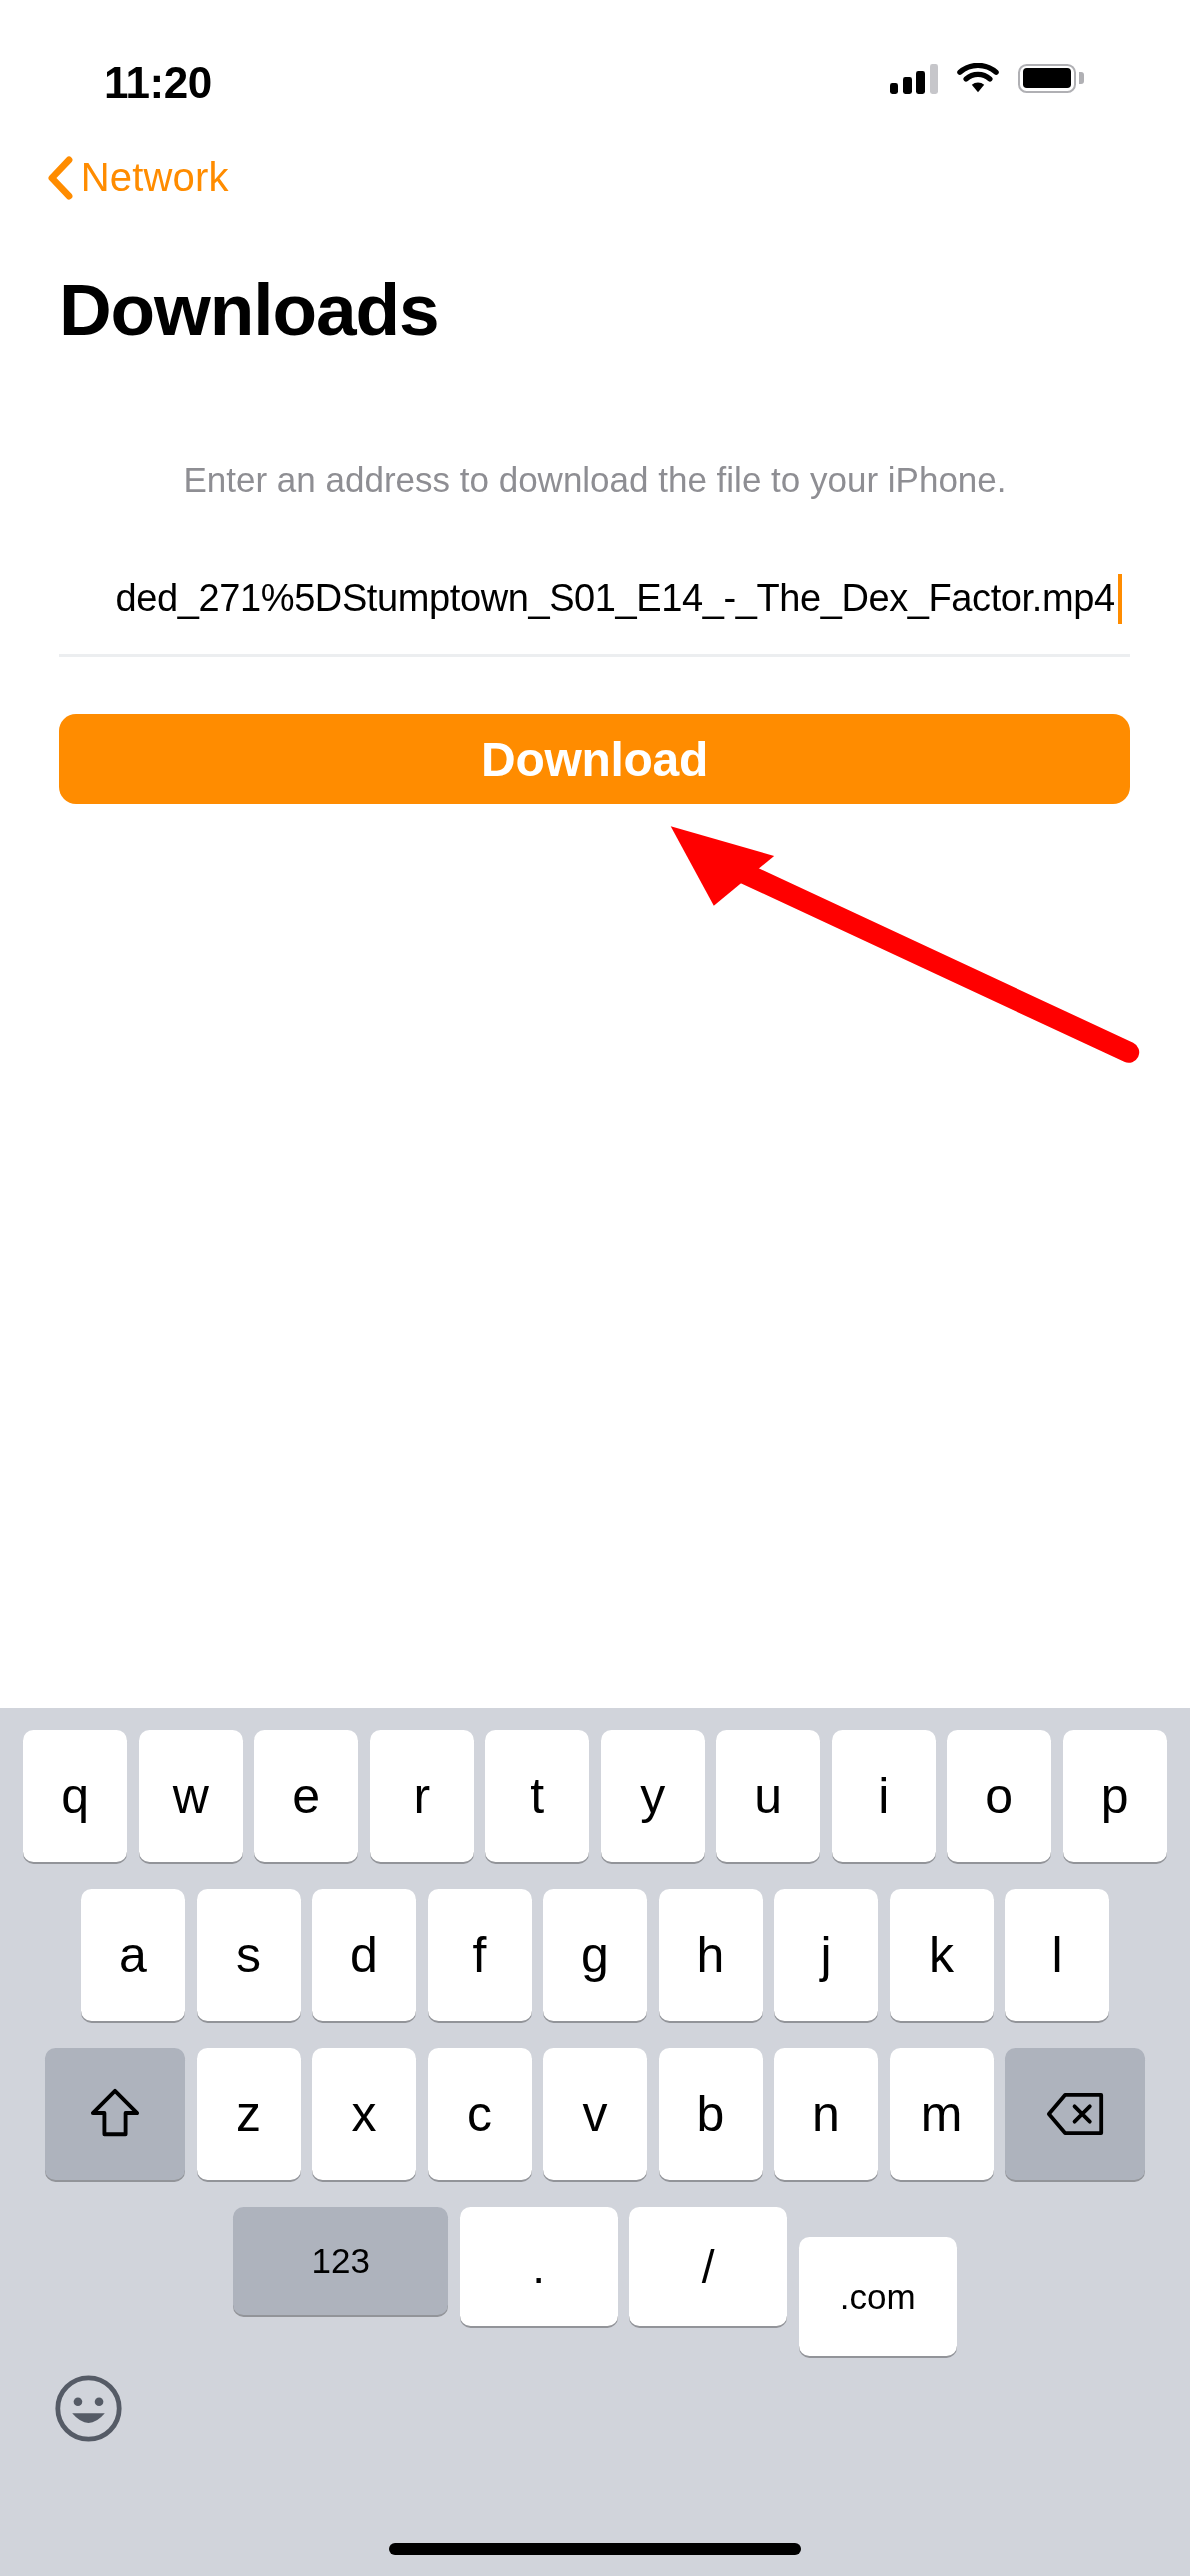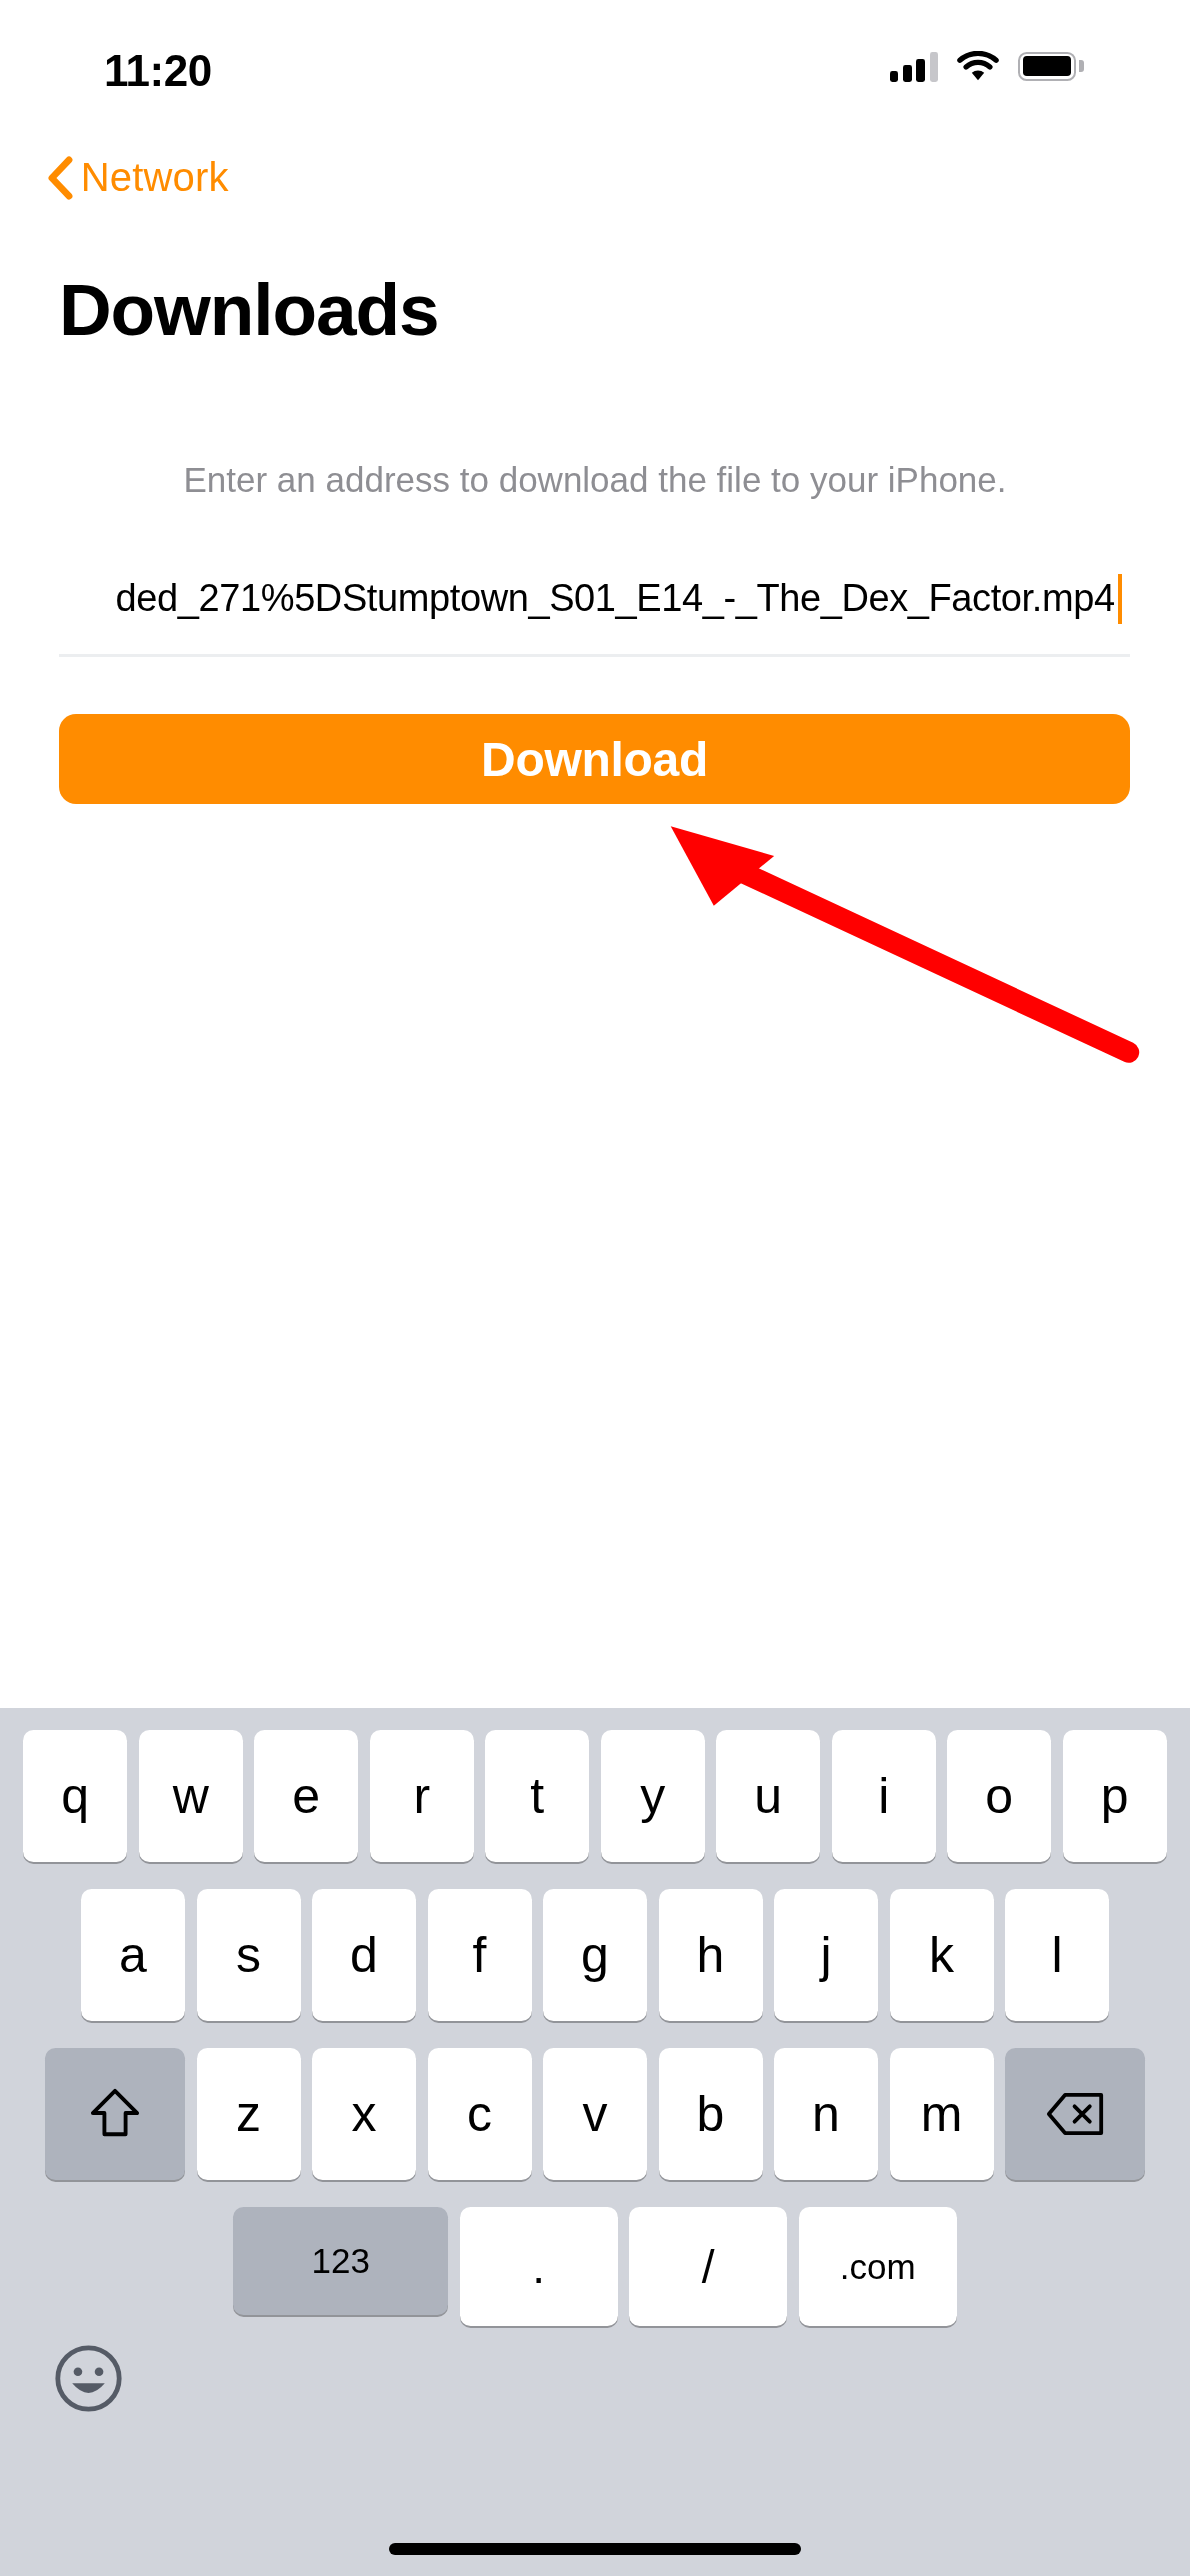--- a/index.html
+++ b/index.html
@@ -7,21 +7,21 @@
   body {
     font-family:"Liberation Sans", sans-serif;
     background:#ffffff;
     position:relative;
     overflow:hidden;
     -webkit-font-smoothing:antialiased;
   }
 
   
   #status-bar {
-    position:absolute; top:4px; left:0; width:1140px; height:101px;
+    position:absolute; top:16px; left:0; width:1140px; height:101px;
     display:flex; align-items:center; justify-content:space-between;
     padding:0 59px 0 11px;
   }
   #status-time {
     position:absolute; left:104px; top:42px;
     font-size:44px; font-weight:700; color:#000; letter-spacing:-0.5px;
   }
   #status-icons {
     position:absolute; right:56px; top:42px;
     display:flex; align-items:center; gap:19px; height:40px;
@@ -121,21 +121,21 @@
     box-shadow:0 1.9px 0 rgba(0,0,0,0.30);
     display:flex; align-items:center; justify-content:center;
     font-family:"Liberation Sans", sans-serif;
     color:#000; cursor:pointer; user-select:none;
   }
   .key.letter { width:104px; height:132px; font-size:50px; font-weight:400; }
   .key.dark { background:#aeb3bd; }
   .key.mod { width:140px; height:132px; }
   .key.wide-fn { width:215px; height:108px; font-size:35px; }
   .key.punct { width:158px; height:119px; font-size:46px; }
-  .key.dotcom { width:158px; height:119px; font-size:35px; }
+  .key.dotcom { width:158px; height:119px; font-size:35px;margin-top:30px; }
   .key.return { width:261px; height:119px; font-size:35px; }
 
   .shift-icon { width:52px; height:56px; display:block; }
   .delete-icon { width:59px; height:46px; display:block; }
 
   #kb-bottom {
     display:flex; align-items:center; padding-left:53px; height:105px;
   }
   .emoji-icon { width:71px; height:71px; display:block; cursor:pointer; }
 

